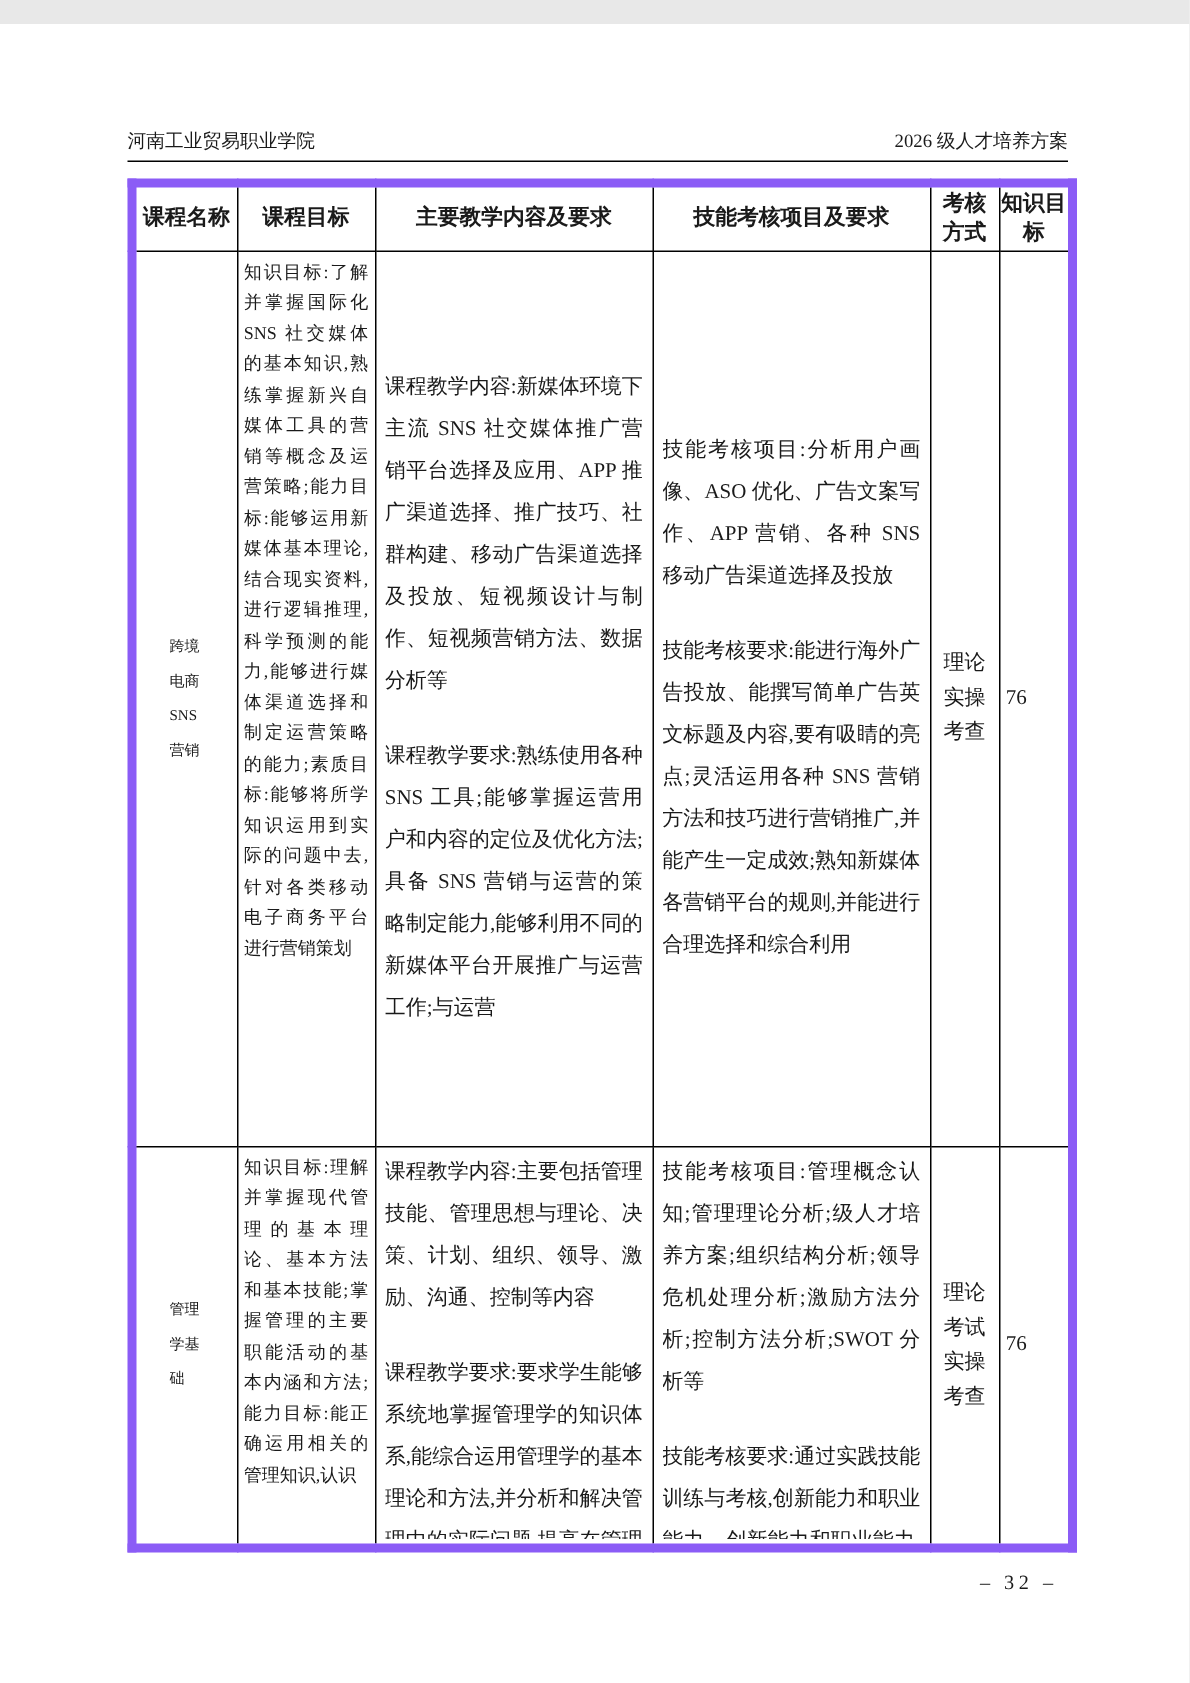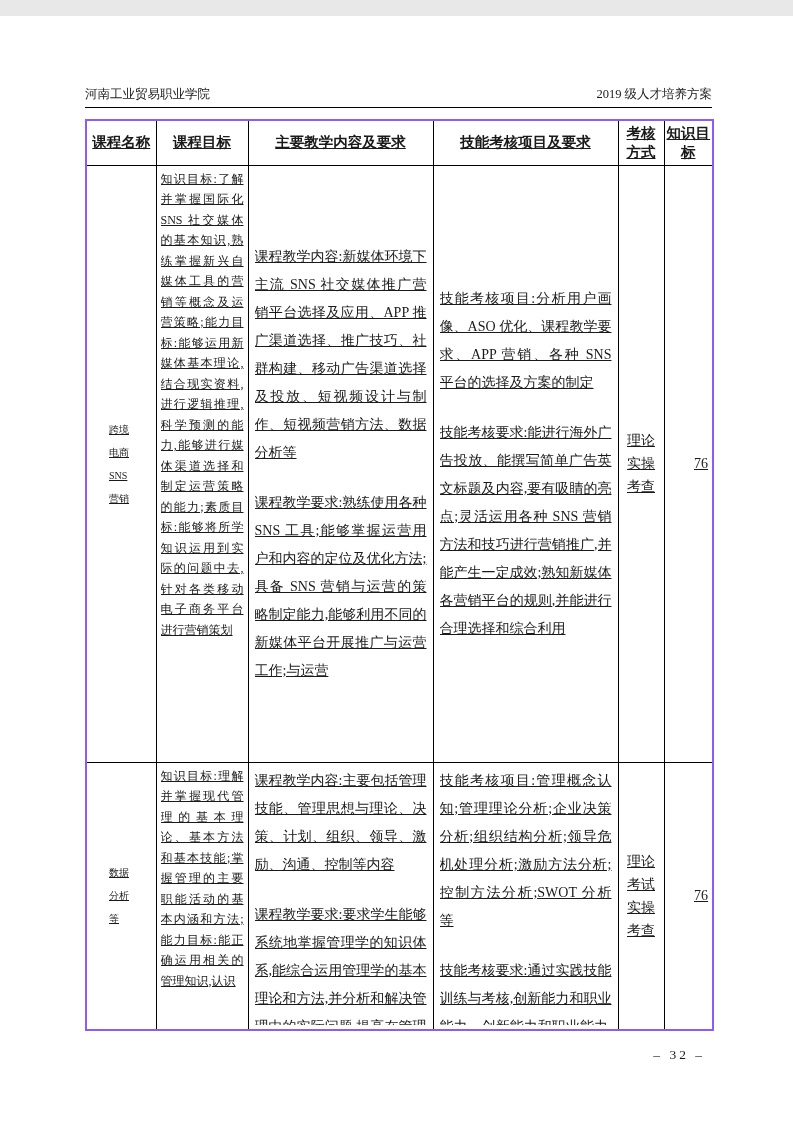--- a/index.html
+++ b/index.html
@@ -17,22 +17,21 @@
     display:flex;justify-content:space-between;align-items:flex-end;
     font-size:12.5px;line-height:16px;
     padding-bottom:5px;
     border-bottom:1.5px solid #000;
   }
   .doc-table{
     margin-top:11px;
     width:627px;
     border-collapse:collapse;
     table-layout:fixed;
-    border:2px solid #8b5cf6;
-    text-decoration:underline;
+    border:6px solid #8b5cf6;
   }
   .doc-table col.c1{width:70px;}
   .doc-table col.c2{width:92px;}
   .doc-table col.c3{width:185px;}
   .doc-table col.c4{width:185px;}
   .doc-table col.c5{width:46px;}
   .doc-table col.c6{width:49px;}
   .doc-table th,.doc-table td{
     border:1px solid #000;
     padding:2px 4px;
@@ -66,40 +65,40 @@
     padding:3px 6px;
   }
   td.c-text p{margin:0;}
   td.c-text p + p{margin-top:22px;}
   td.c-method{
     font-size:14px;line-height:23px;
     text-align:center;vertical-align:middle;
     padding:2px 3px;
   }
   td.c-hours{
-    font-size:14px;text-align:right;vertical-align:middle;
+    font-size:14px;text-align:left;vertical-align:middle;
   }
   .cw{overflow:hidden;}
   tr.row1 .cw{max-height:589px;}
   tr.row2 .cw{max-height:258px;}
   .page-footer{
     position:absolute;
     top:1031px;right:88px;
     font-size:13.5px;letter-spacing:3px;
   }
 </style>
 </head>
 <body>
 
 <div class="page">
   <div class="content">
 
     <div class="page-header">
       <span>河南工业贸易职业学院</span>
-      <span>2019 级人才培养方案</span>
+      <span>2026 级人才培养方案</span>
     </div>
 
     <table class="doc-table">
       <colgroup>
         <col class="c1">
           <col class="c2">
           <col class="c3">
           <col class="c4">
           <col class="c5">
           <col class="c6">
@@ -123,43 +122,43 @@
             <div class="cw">知识目标:了解并掌握国际化 SNS 社交媒体的基本知识,熟练掌握新兴自媒体工具的营销等概念及运营策略;能力目标:能够运用新媒体基本理论,结合现实资料,进行逻辑推理,科学预测的能力,能够进行媒体渠道选择和制定运营策略的能力;素质目标:能够将所学知识运用到实际的问题中去,针对各类移动电子商务平台进行营销策划</div>
           </td>
           <td class="c-text">
             <div class="cw">
               <p>课程教学内容:新媒体环境下主流 SNS 社交媒体推广营销平台选择及应用、APP 推广渠道选择、推广技巧、社群构建、移动广告渠道选择及投放、短视频设计与制作、短视频营销方法、数据分析等</p>
               <p>课程教学要求:熟练使用各种 SNS 工具;能够掌握运营用户和内容的定位及优化方法;具备 SNS 营销与运营的策略制定能力,能够利用不同的新媒体平台开展推广与运营工作;与运营</p>
             </div>
           </td>
           <td class="c-text">
             <div class="cw">
-              <p>技能考核项目:分析用户画像、ASO 优化、课程教学要求、APP 营销、各种 SNS 平台的选择及方案的制定</p>
+              <p>技能考核项目:分析用户画像、ASO 优化、广告文案写作、APP 营销、各种 SNS 移动广告渠道选择及投放</p>
               <p>技能考核要求:能进行海外广告投放、能撰写简单广告英文标题及内容,要有吸睛的亮点;灵活运用各种 SNS 营销方法和技巧进行营销推广,并能产生一定成效;熟知新媒体各营销平台的规则,并能进行合理选择和综合利用</p>
             </div>
           </td>
           <td class="c-method">理论实操考查</td>
           <td class="c-hours">76</td>
         </tr>
         <tr class="row2">
           <td class="c-name">
-            <div class="cw">数据分析等</div>
+            <div class="cw">管理学基础</div>
           </td>
           <td class="c-obj">
             <div class="cw">知识目标:理解并掌握现代管理的基本理论、基本方法和基本技能;掌握管理的主要职能活动的基本内涵和方法; 能力目标:能正确运用相关的管理知识,认识</div>
           </td>
           <td class="c-text">
             <div class="cw">
               <p>课程教学内容:主要包括管理技能、管理思想与理论、决策、计划、组织、领导、激励、沟通、控制等内容</p>
               <p>课程教学要求:要求学生能够系统地掌握管理学的知识体系,能综合运用管理学的基本理论和方法,并分析和解决管理中的实际问题,提高在管理工作中的管理能力和管理绩效</p>
             </div>
           </td>
           <td class="c-text">
             <div class="cw">
-              <p>技能考核项目:管理概念认知;管理理论分析;企业决策分析;组织结构分析;领导危机处理分析;激励方法分析;控制方法分析;SWOT 分析等</p>
+              <p>技能考核项目:管理概念认知;管理理论分析;级人才培养方案;组织结构分析;领导危机处理分析;激励方法分析;控制方法分析;SWOT 分析等</p>
               <p>技能考核要求:通过实践技能训练与考核,创新能力和职业能力、创新能力和职业能力,为学生就业打下坚实的理论基础和职业基础</p>
             </div>
           </td>
           <td class="c-method">理论考试实操考查</td>
           <td class="c-hours">76</td>
         </tr>
       </tbody>
     </table>
   </div>
 

